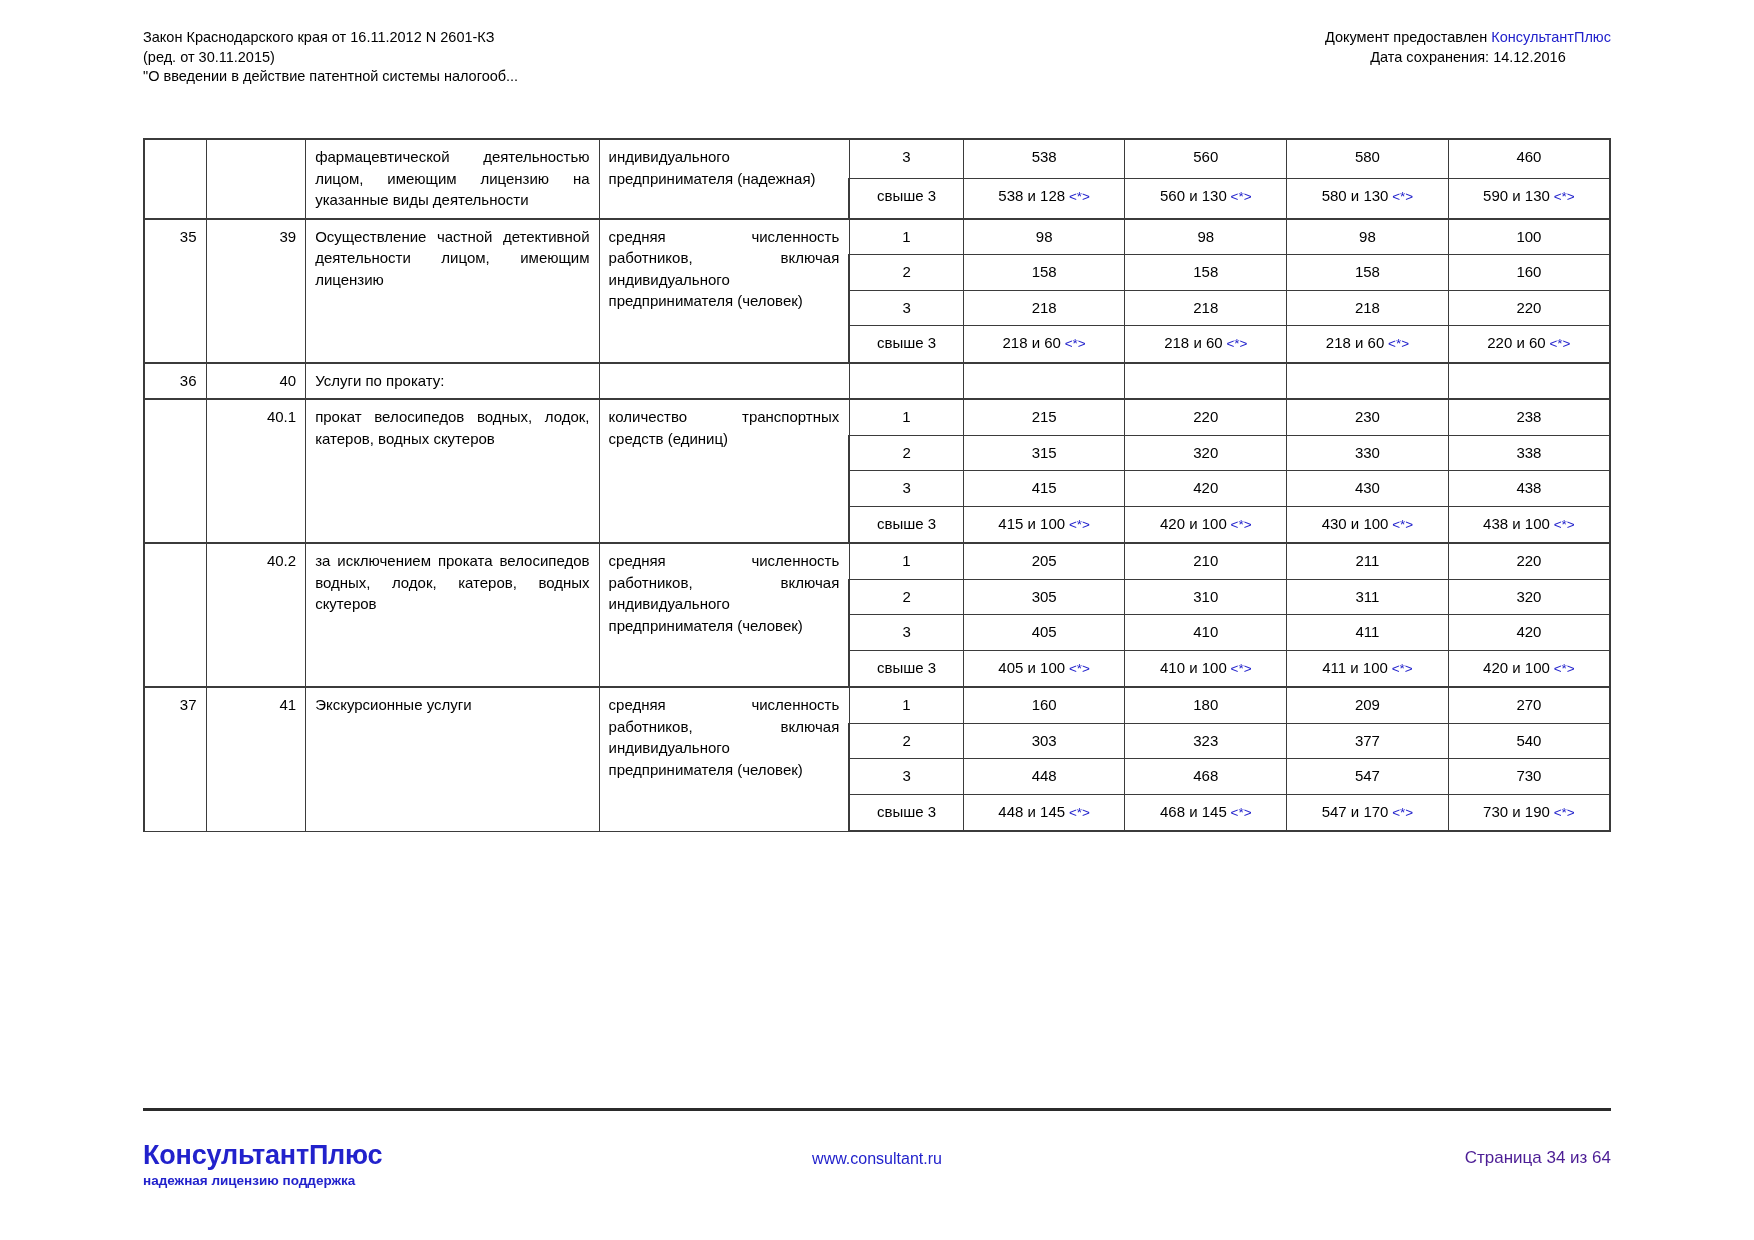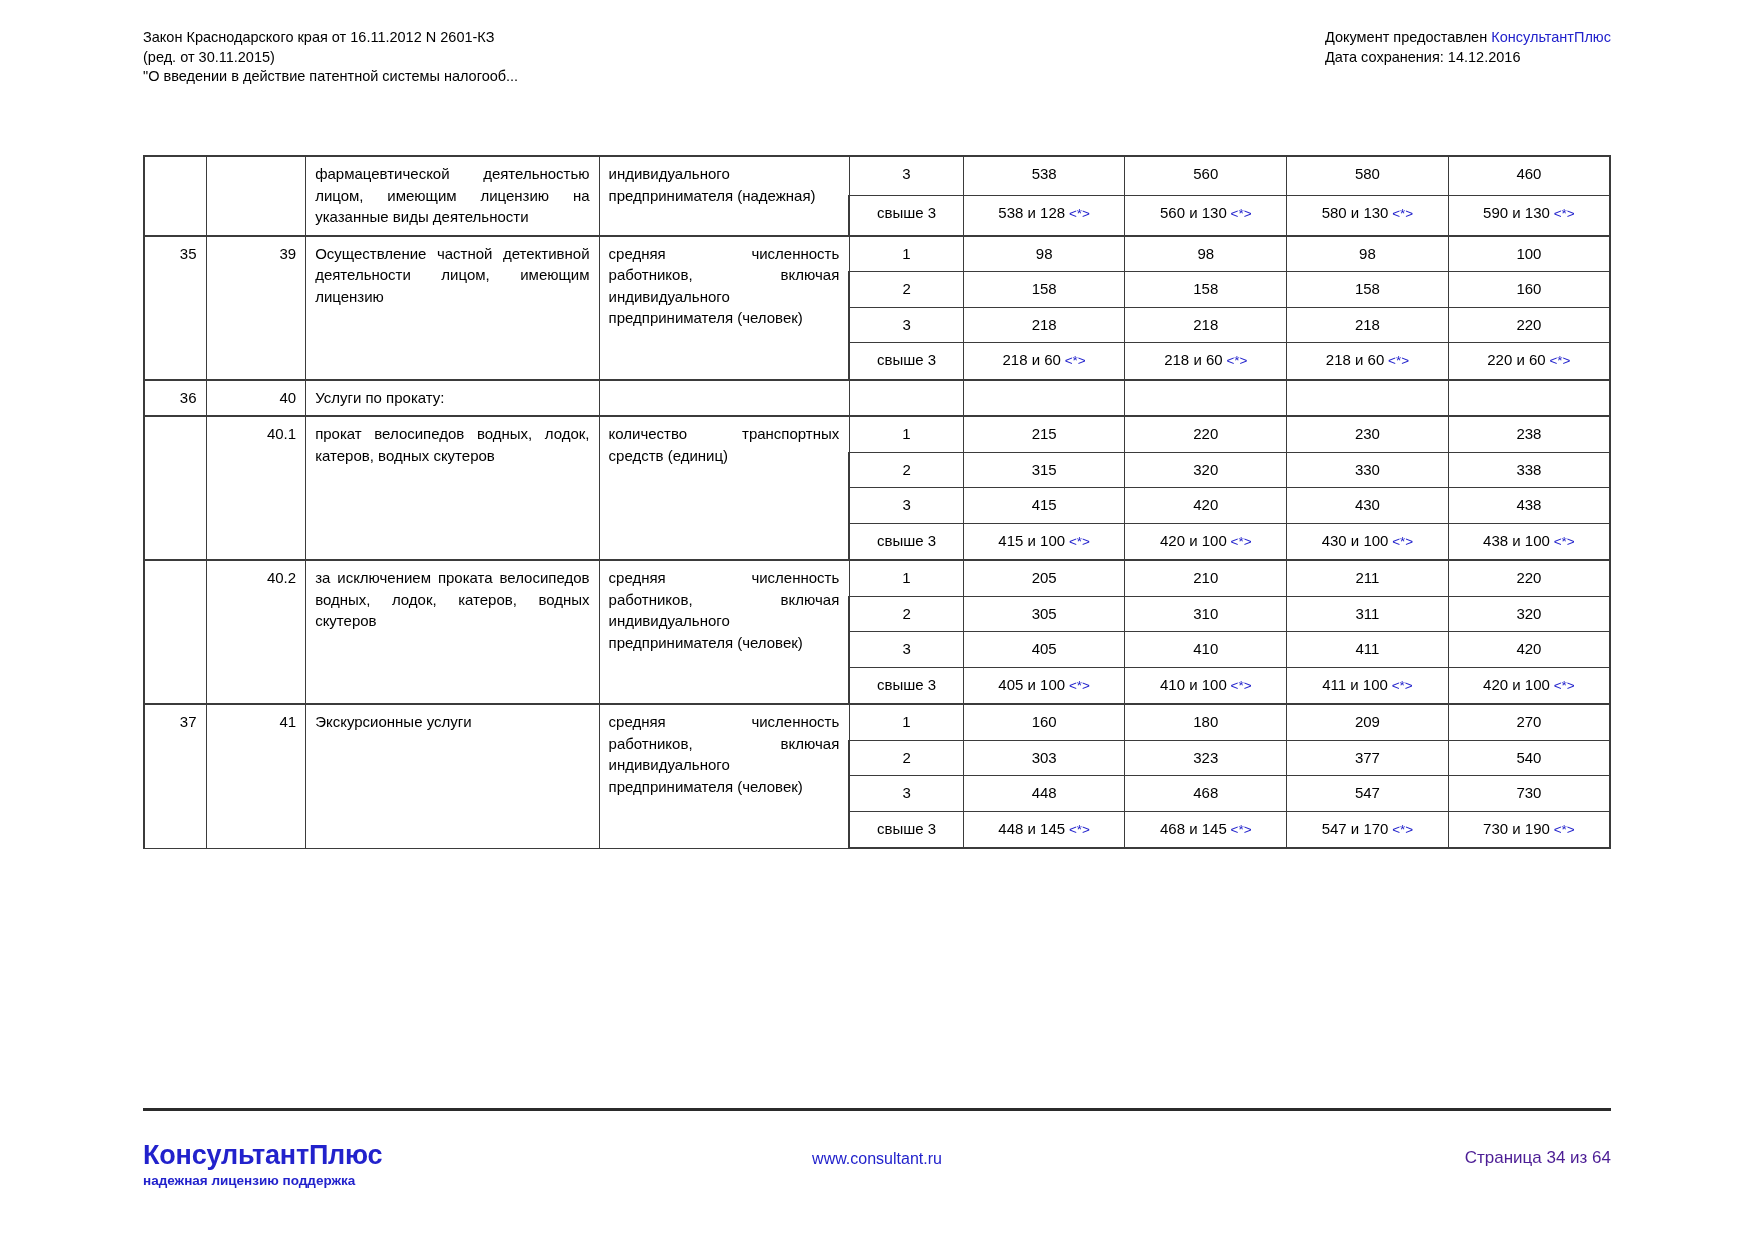--- a/index.html
+++ b/index.html
@@ -34,31 +34,31 @@
     align-items: flex-start;
   }
   .hdr-left {
     font-size: 14.5px;
     line-height: 19.5px;
     white-space: nowrap;
   }
   .hdr-right {
     font-size: 14.5px;
     line-height: 19.5px;
-    text-align: left;
+    text-align: center;
     white-space: nowrap;
   }
   .brand-blue {
     color: #2222cc;
   }
 
   
   .table-wrap {
     position: absolute;
-    top: 155px;
+    top: 138px;
     left: 143px;
   }
   table.doc-table {
     border-collapse: collapse;
     table-layout: fixed;
     width: 1468px;
     font-size: 15px;
   }
   table.doc-table td {
     border: 1px solid #3b3b3b;

